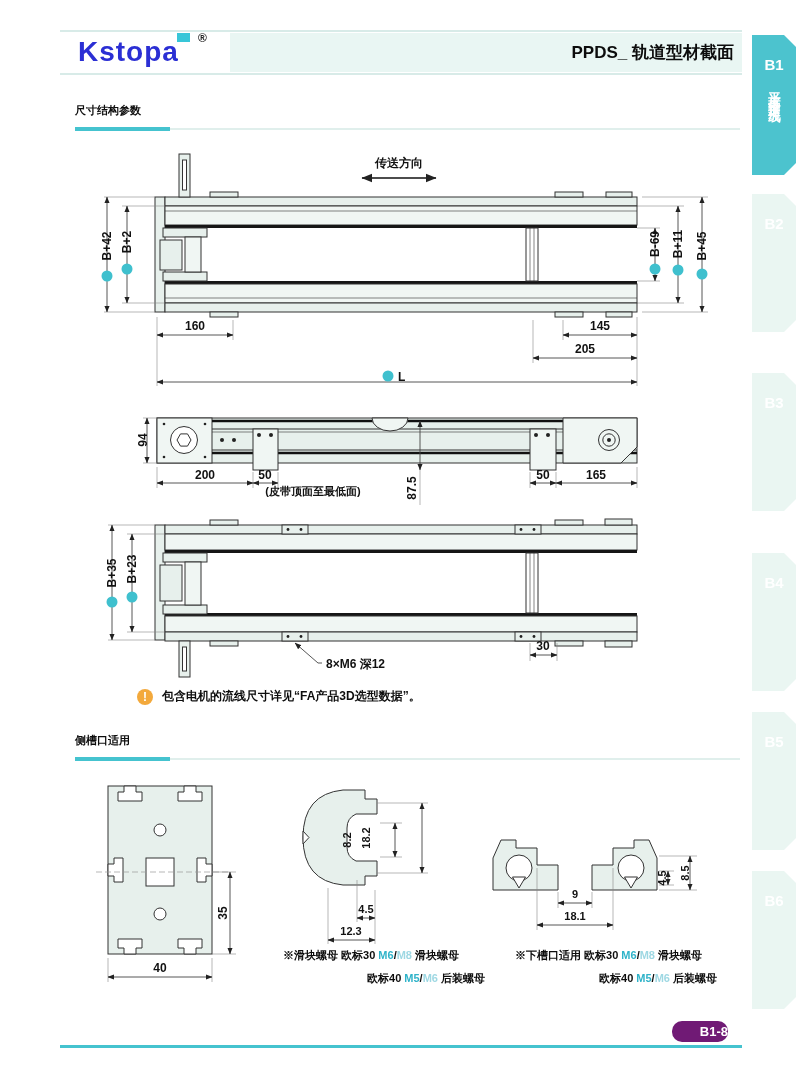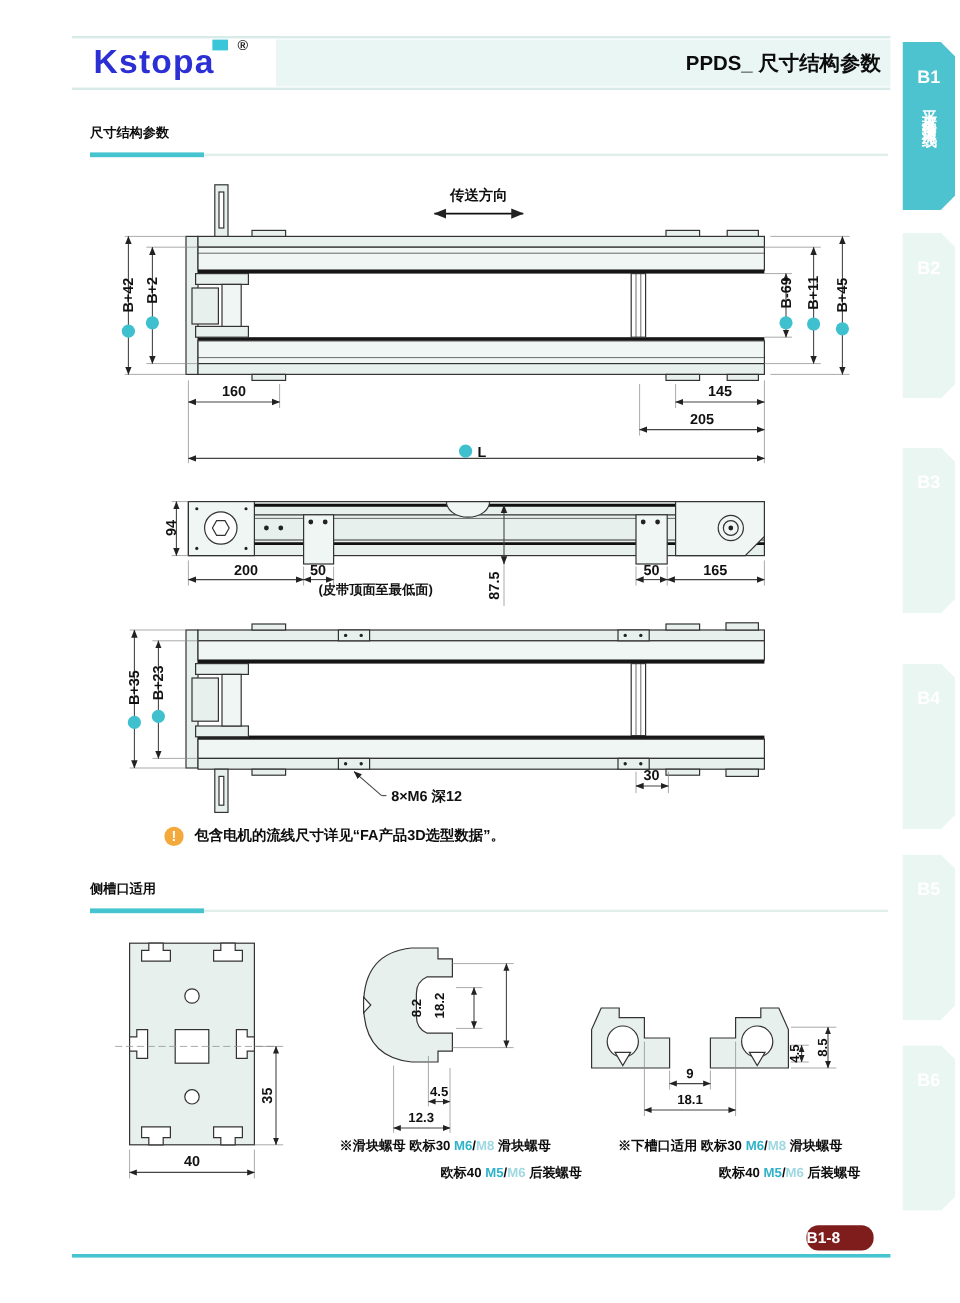--- a/index.html
+++ b/index.html
@@ -29,22 +29,22 @@
   
   .motor-note{position:absolute;left:137px;top:688px;display:flex;align-items:center;}
   .warn-icon{width:16px;height:16px;border-radius:50%;background:#f3a93c;color:#fff;
        font-size:12px;font-weight:bold;text-align:center;line-height:16px;flex:0 0 16px;}
   .motor-note-text{margin-left:9px;font-size:12px;font-weight:bold;color:#0d0d0d;}
   .pnote{position:absolute;width:202px;font-size:11px;font-weight:bold;color:#0d0d0d;line-height:14px;}
   .pnote .l2{text-align:right;margin-top:9px;}
   .m-strong{color:#2fb3c9;}
   .m-light{color:#9ed8e3;}
   
-  .page-badge{position:absolute;left:672px;top:1021px;width:56px;height:21px;background:#7f1d1d;
-       border-radius:10px;color:#fff;font-size:13px;font-weight:bold;text-align:left;line-height:21px;}
+  .page-badge{position:absolute;left:672px;top:1021px;width:56px;height:21px;background:#701a75;
+       border-radius:10px;color:#fff;font-size:13px;font-weight:bold;text-align:right;line-height:21px;}
   .footer-line{position:absolute;left:60px;top:1045px;width:682px;height:3px;background:#45c3cf;}
   
   svg{position:absolute;overflow:visible;}
   .dim{font:bold 12px "Liberation Sans",sans-serif;fill:#111;}
   .dim-sm{font:bold 11px "Liberation Sans",sans-serif;fill:#111;}
   .dimline{stroke:#444;stroke-width:0.9;fill:none;}
   .extline{stroke:#888;stroke-width:0.6;fill:none;}
   .outline{stroke:#333;stroke-width:1;fill:#e7f0ec;}
   .outline2{stroke:#333;stroke-width:1;fill:#f0f6f3;}
   .white{fill:#fff;stroke:#333;stroke-width:1;}
@@ -59,21 +59,21 @@
 </head>
 <body>
 
 <div class="page">
 
   <div class="rule" style="top:30px"></div>
   <div class="logo-tick"></div>
   <div class="logo">Kstopa</div>
   <div class="logo-reg">®</div>
   <div class="title-band"></div>
-  <div class="page-title">PPDS_ 尺寸结构参数</div>
+  <div class="page-title">PPDS_ 轨道型材截面</div>
   <div class="rule" style="top:73px"></div>
 
   <div class="tab active" style="top:35px;height:140px">
     <span class="tab-label">B1</span>
     <span class="tab-title">平皮带输送流线</span>
   </div>
   <div class="tab inactive" style="top:194px;height:138px">
     <span class="tab-label">B2</span>
   </div>
   <div class="tab inactive" style="top:373px;height:138px">

